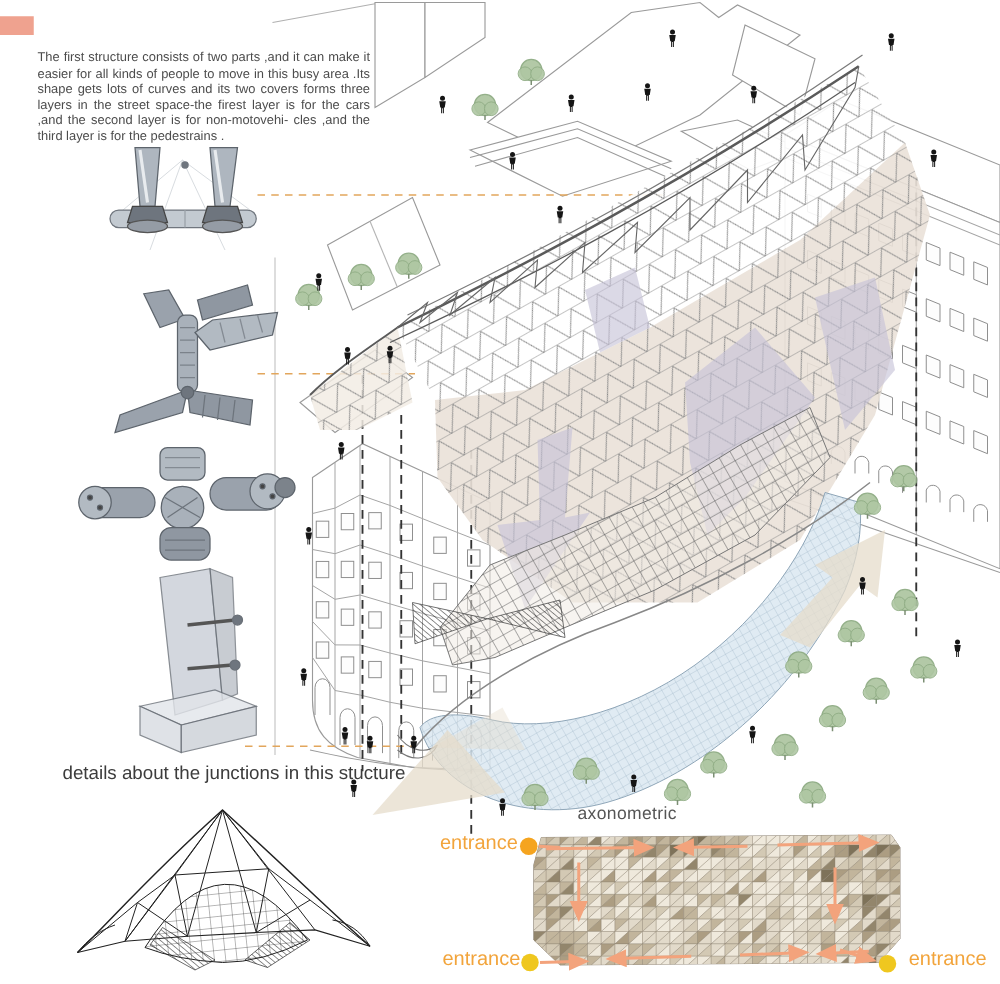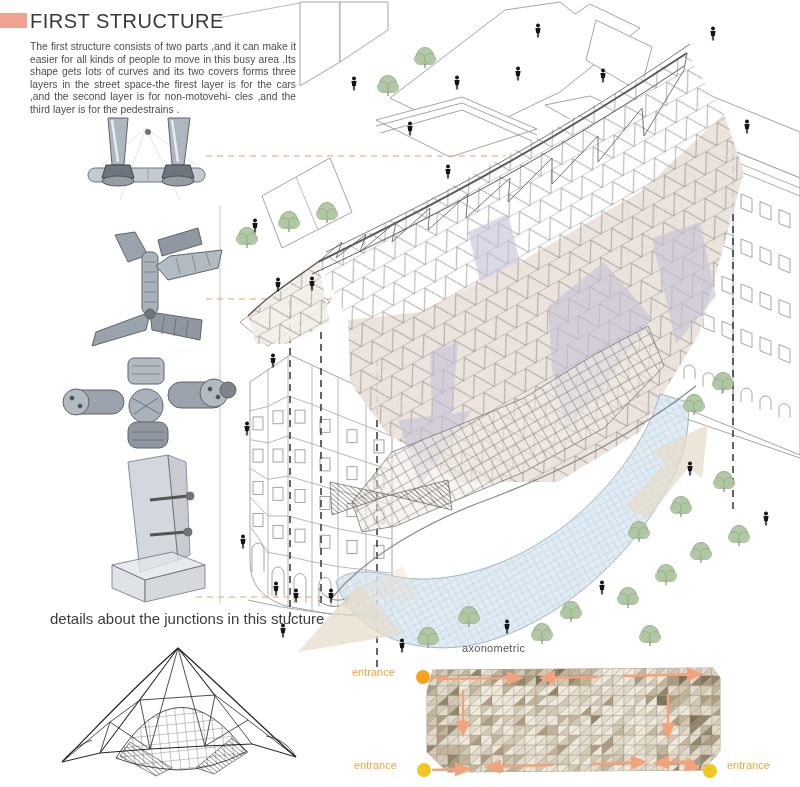--- a/index.html
+++ b/index.html
@@ -5,22 +5,22 @@
   html,body{margin:0;padding:0;background:#ffffff;}
   .board{position:relative;width:800px;height:787px;background:#fff;overflow:hidden;
          font-family:"Liberation Sans",sans-serif;}
   #art{position:absolute;left:0;top:0;}
   .swatch{position:absolute;left:0;top:13px;width:27px;height:15px;background:#EFA28F;}
   .title{position:absolute;left:30px;top:10px;font-size:20px;font-weight:400;
          color:#383838;letter-spacing:.5px;}
   .desc{position:absolute;left:30px;top:41px;width:266px;font-size:10.3px;line-height:12.6px;
         color:#4c4c4c;text-align:justify;}
   .caption{position:absolute;left:50px;top:610px;font-size:15px;color:#3c3c3c;}
-  .axo-label{position:absolute;left:462px;top:642px;font-size:11px;color:#555;letter-spacing:.3px;}
-  .entrance{position:absolute;font-size:11px;color:#F2A43B;}
+  .axo-label{position:absolute;left:462px;top:642px;font-size:14px;color:#555;letter-spacing:.3px;}
+  .entrance{position:absolute;font-size:16px;color:#F2A43B;}
   .e1{left:352px;top:666px;}
   .e2{left:354px;top:759px;}
   .e3{left:727px;top:759px;}
 </style>
 </head>
 <body>
 
 <div class="board">
 
 <svg id="art" width="800" height="787" viewBox="0 0 800 787">
@@ -962,21 +962,20 @@
       <path d="M432,770 L468,769" marker-end="url(#ah)"></path>
       <path d="M672,760 L698,768" marker-end="url(#ah)"></path>
     </g>
     <circle cx="423" cy="677" r="7" fill="#F5A41F"></circle>
     <circle cx="424" cy="770" r="7" fill="#EFC71F"></circle>
     <circle cx="710" cy="771" r="7" fill="#EFC71F"></circle>
   </g>
 </svg>
 
 <div class="swatch"></div>
-<div class="title">FIRST STRUCTURE</div>
 <div class="desc">The first structure consists of two parts ,and it can make it easier for all kinds of people to move in this busy area .Its shape gets lots of curves and its two covers forms three layers in the street space-the firest layer is for the cars ,and the second layer is for non-motovehi- cles ,and the third layer is for the pedestrains .</div>
 <div class="caption">details about the junctions in this stucture</div>
 <div class="axo-label">axonometric</div>
 <div class="entrance e1">entrance</div>
 <div class="entrance e2">entrance</div>
 <div class="entrance e3">entrance</div>
 
 </div>
 
 </body></html>

